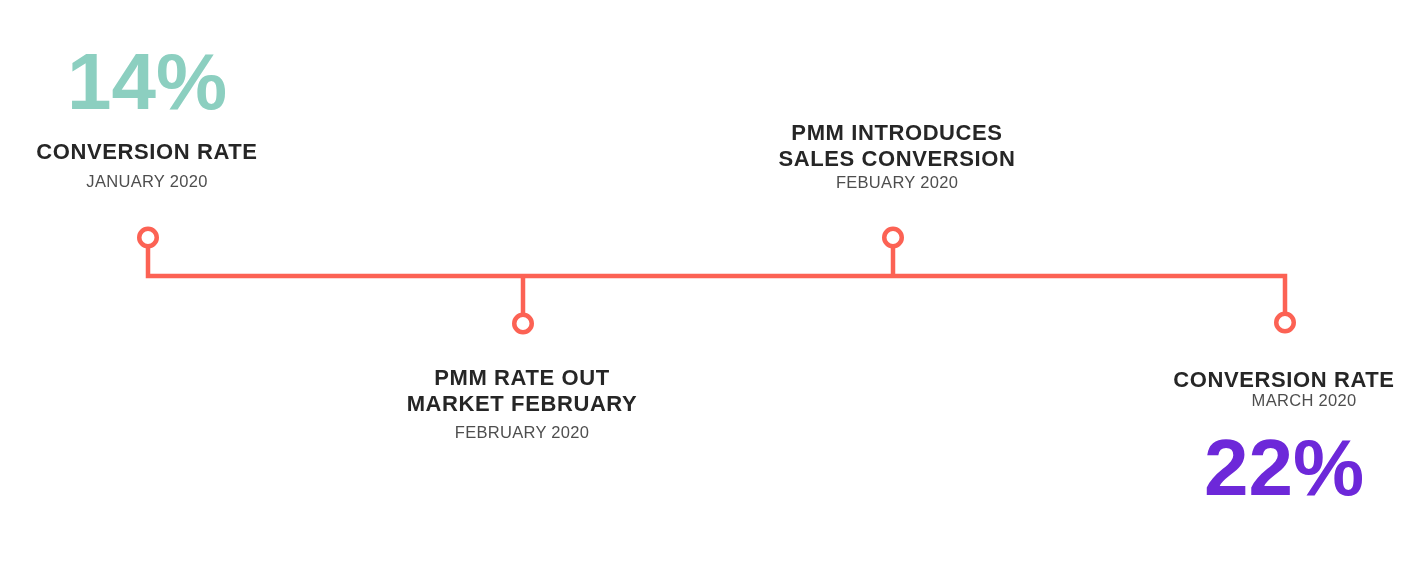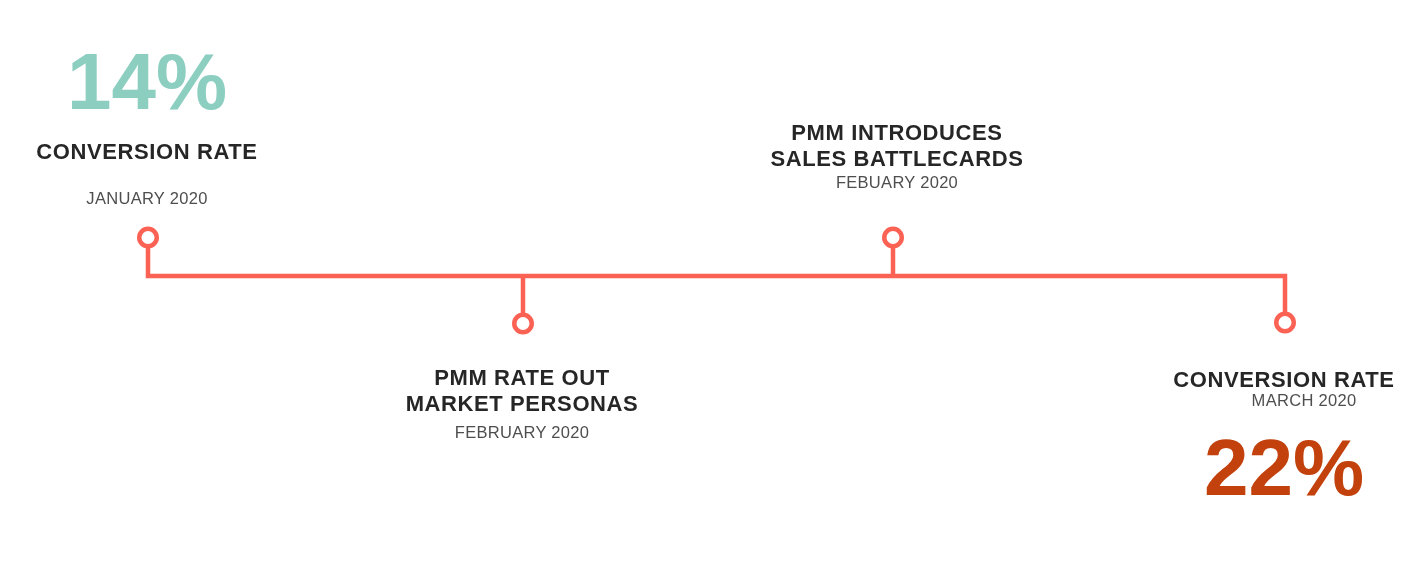--- a/index.html
+++ b/index.html
@@ -29,39 +29,39 @@
     text-align: center;
     white-space: nowrap;
   }
   .metric-value {
     font-size: 80px;
     font-weight: 800;
     line-height: 1;
     letter-spacing: 0px;
   }
   .metric-teal { color: #8ccfc0; }
-  .metric-gold { color: #c2410c; }
+  .metric-gold { color: #6d28d9; }
   .event-title {
     font-size: 22px;
     font-weight: 800;
     line-height: 1.18;
     letter-spacing: 0.6px;
     color: #262626;
   }
   .event-date {
     font-size: 16.5px;
     font-weight: 400;
     line-height: 1.2;
     letter-spacing: 0.3px;
     color: #4e4e4e;
   }
   
   .event-jan        { left: 147px;  top: 42px; }
   .event-jan .event-title { margin-top: 17px; }
-  .event-jan .event-date  { margin-top: 24px; }
+  .event-jan .event-date  { margin-top: 7px; }
 
   .event-feb-battle { left: 897px;  top: 120px; text-align: center; }
   .event-feb-battle .event-date { margin-top: 1px; }
 
   .event-feb-personas { left: 522px; top: 365px; }
   .event-feb-personas .event-date { margin-top: 6px; }
 
   .event-mar        { left: 1284px; top: 367px; }
   .event-mar .event-date  { margin-top: -2px; padding-left: 40px; }
   .event-mar .metric-value { margin-top: 17px; }
@@ -86,29 +86,29 @@
 
   <div class="event event-jan">
     <div class="metric-value metric-teal">14%</div>
     <div class="event-title">CONVERSION RATE</div>
     <div class="event-date">JANUARY 2020</div>
   </div>
 
   <div class="event event-feb-battle">
     <div class="event-title">
       <div>PMM INTRODUCES</div>
-      <div>SALES BATTLECARDS</div>
+      <div>SALES CONVERSION</div>
     </div>
     <div class="event-date">FEBUARY 2020</div>
   </div>
 
   <div class="event event-feb-personas">
     <div class="event-title">
       <div>PMM RATE OUT</div>
-      <div>MARKET PERSONAS</div>
+      <div>MARKET FEBRUARY</div>
     </div>
     <div class="event-date">FEBRUARY 2020</div>
   </div>
 
   <div class="event event-mar">
     <div class="event-title">CONVERSION RATE</div>
     <div class="event-date">MARCH 2020</div>
     <div class="metric-value metric-gold">22%</div>
   </div>
 

